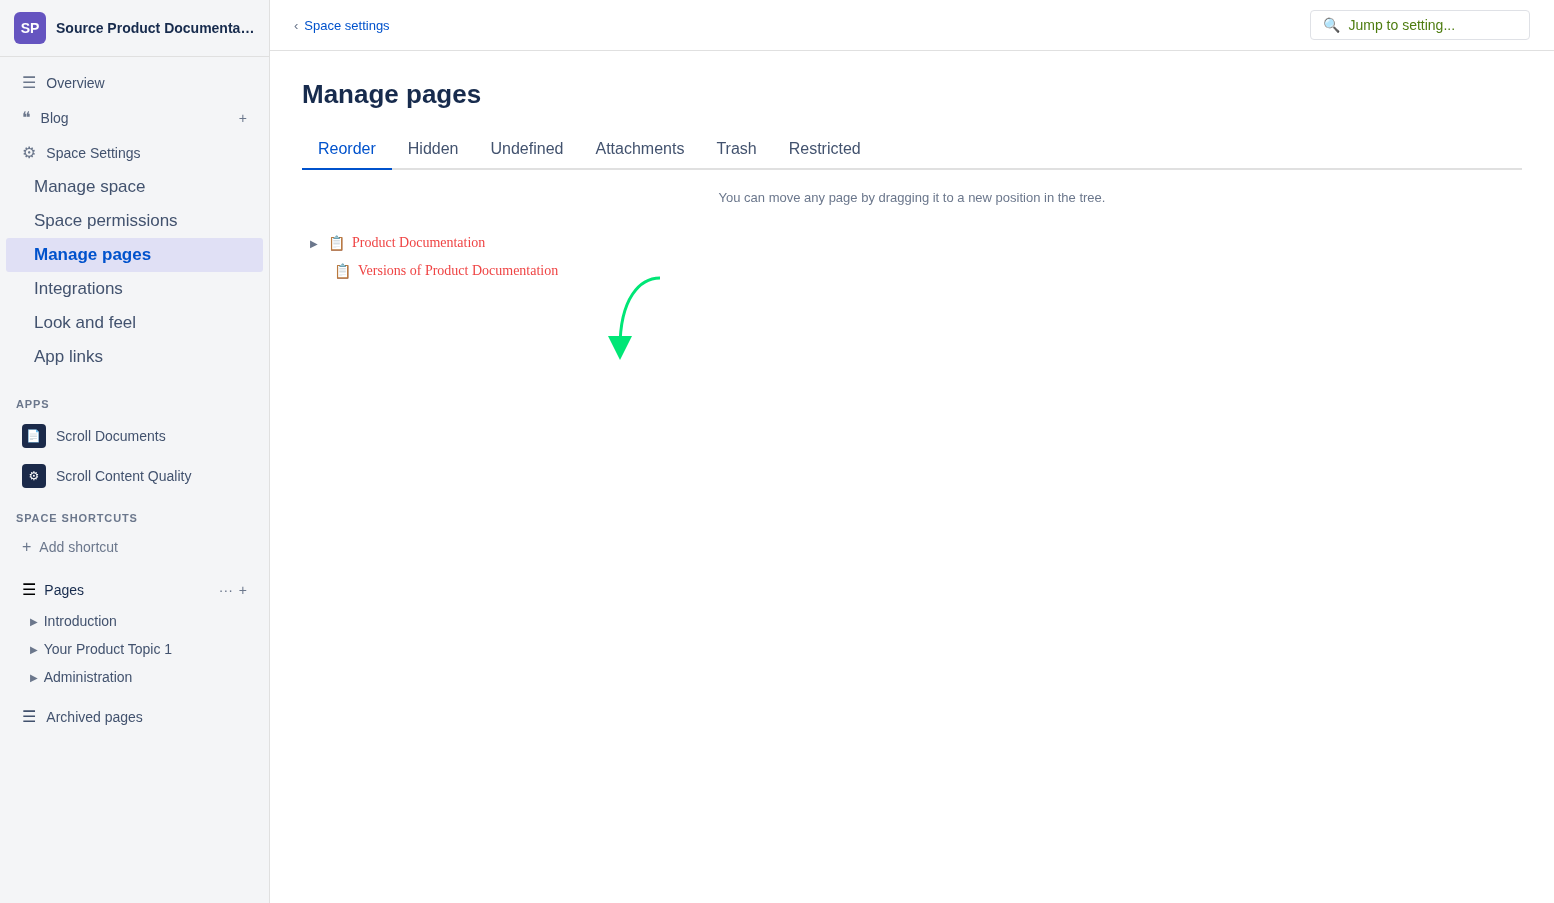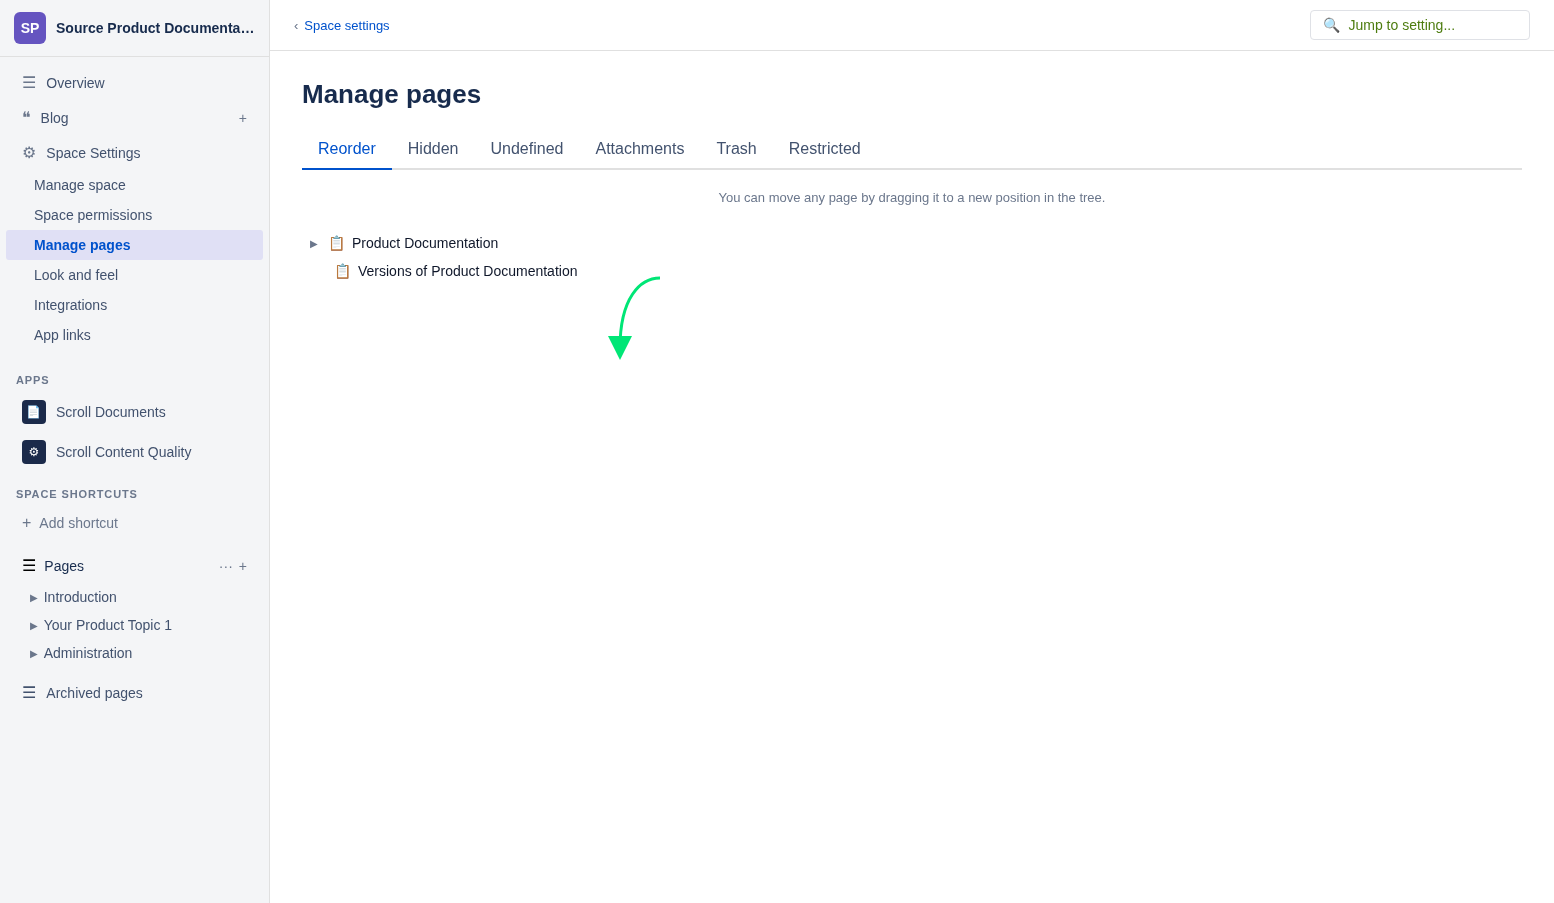--- a/index.html
+++ b/index.html
@@ -66,21 +66,21 @@
       font-size: 11px;
       font-weight: 700;
       color: #6b778c;
       letter-spacing: 0.08em;
       text-transform: uppercase;
     }
 
     .sidebar-sub-item {
       padding: 7px 16px 7px 28px;
       cursor: pointer;
-      font-size: 14px;
+      font-size: 17px;
       color: #42526e;
       border-radius: 3px;
       margin: 0 6px;
       display: flex; align-items: center; gap: 6px;
     }
     .sidebar-sub-item.active {
       background: #e0e0f5;
       color: #0052cc;
       font-weight: 600;
     }
@@ -265,23 +265,24 @@
 
     .tree-expand { color: #6b778c; font-size: 10px; cursor: pointer; width: 12px; }
 
     .tree-page-icon {
       font-size: 14px;
       color: #6b778c;
       width: 18px;
     }
 
     .tree-link {
-      color: #0f172a;
+      color: #ef4444;
       cursor: pointer;
       text-decoration: none;
+      font-family: Liberation Serif, serif;
     }
 
     .tree-child {
       padding-left: 32px;
     }
   </style>
 </head>
 <body>
 
 <div class="sidebar">
@@ -312,24 +313,24 @@
     <div class="sidebar-sub-item">
       <span>Manage space</span>
     </div>
     <div class="sidebar-sub-item">
       <span>Space permissions</span>
     </div>
     <div class="sidebar-sub-item active">
       <span>Manage pages</span>
     </div>
     <div class="sidebar-sub-item">
+      <span>Integrations</span>
+    </div>
+    <div class="sidebar-sub-item">
       <span>Look and feel</span>
-    </div>
-    <div class="sidebar-sub-item">
-      <span>Integrations</span>
     </div>
     <div class="sidebar-sub-item">
       <span>App links</span>
     </div>
   </div>
 
   <div class="sidebar-section-header">APPS</div>
   <div class="sidebar-app-item">
     <div class="app-icon">📄</div>
     <span>Scroll Documents</span>

